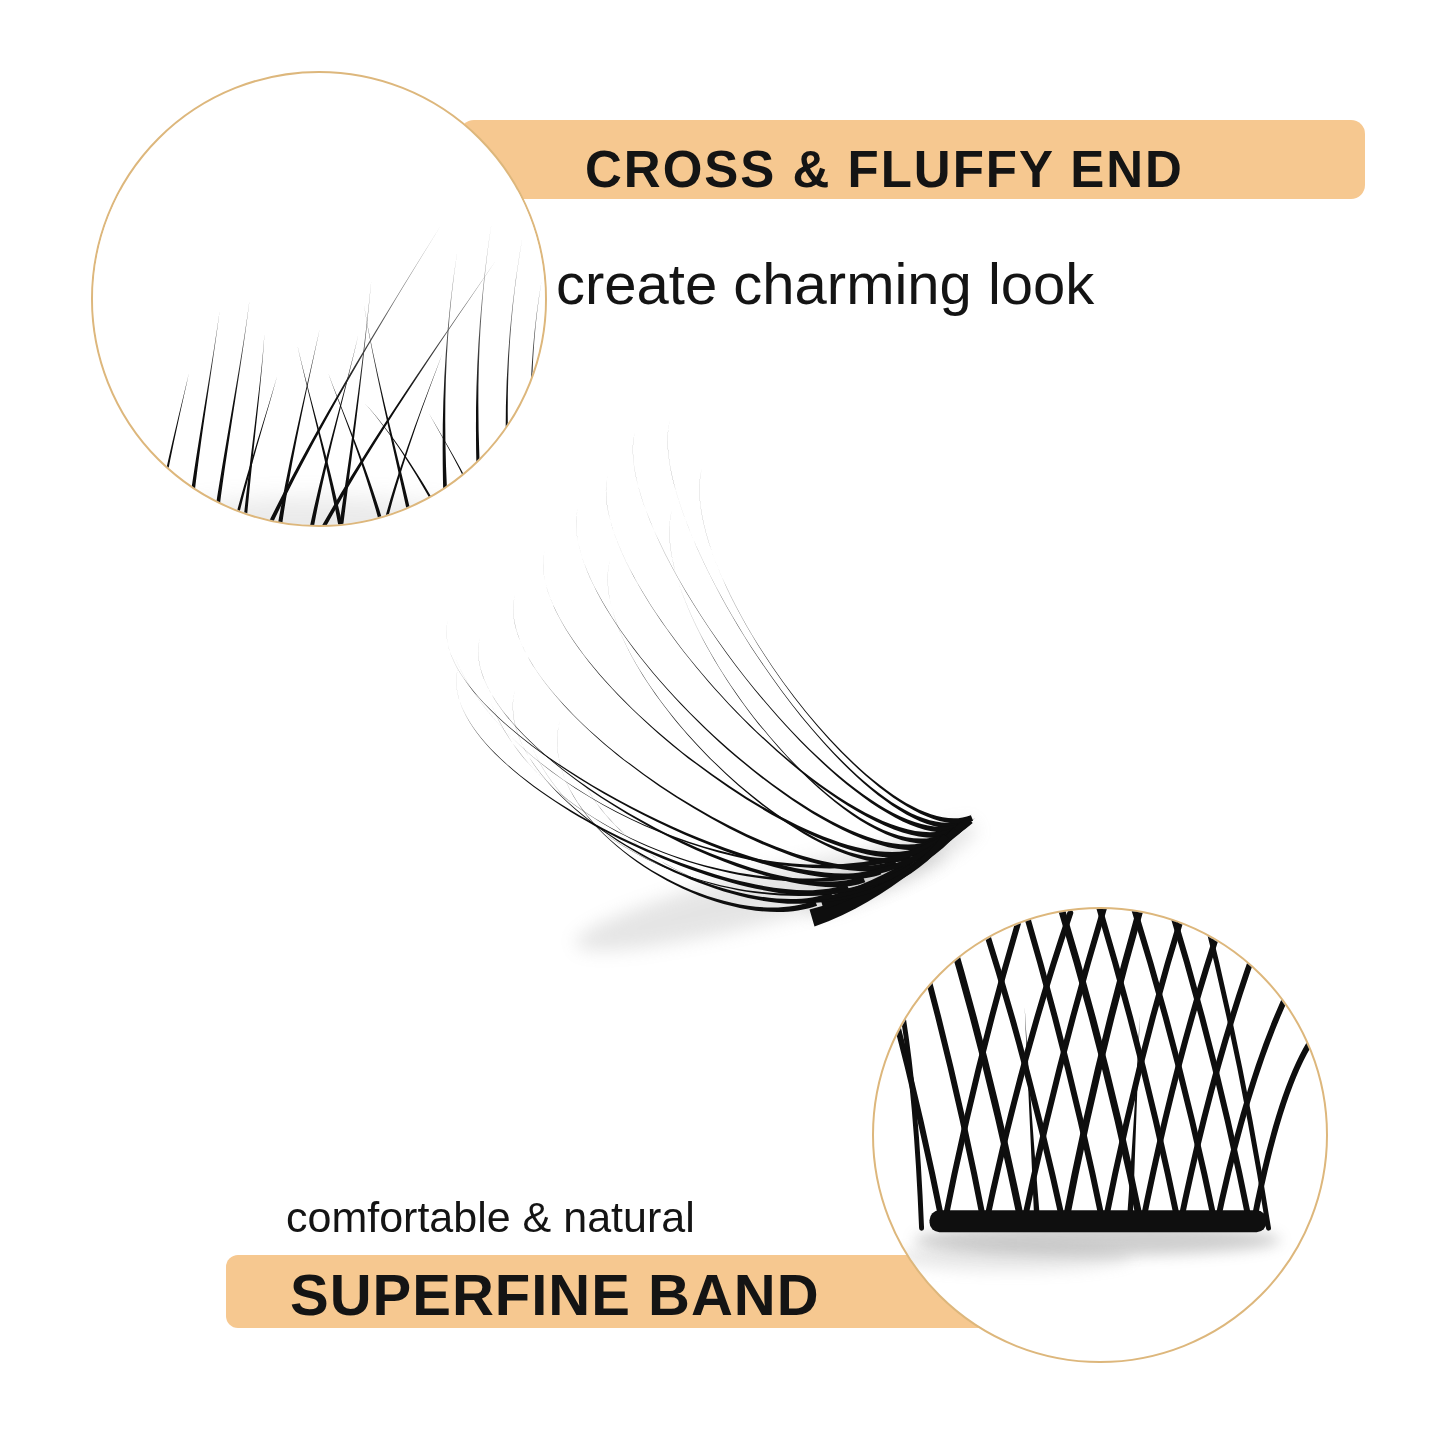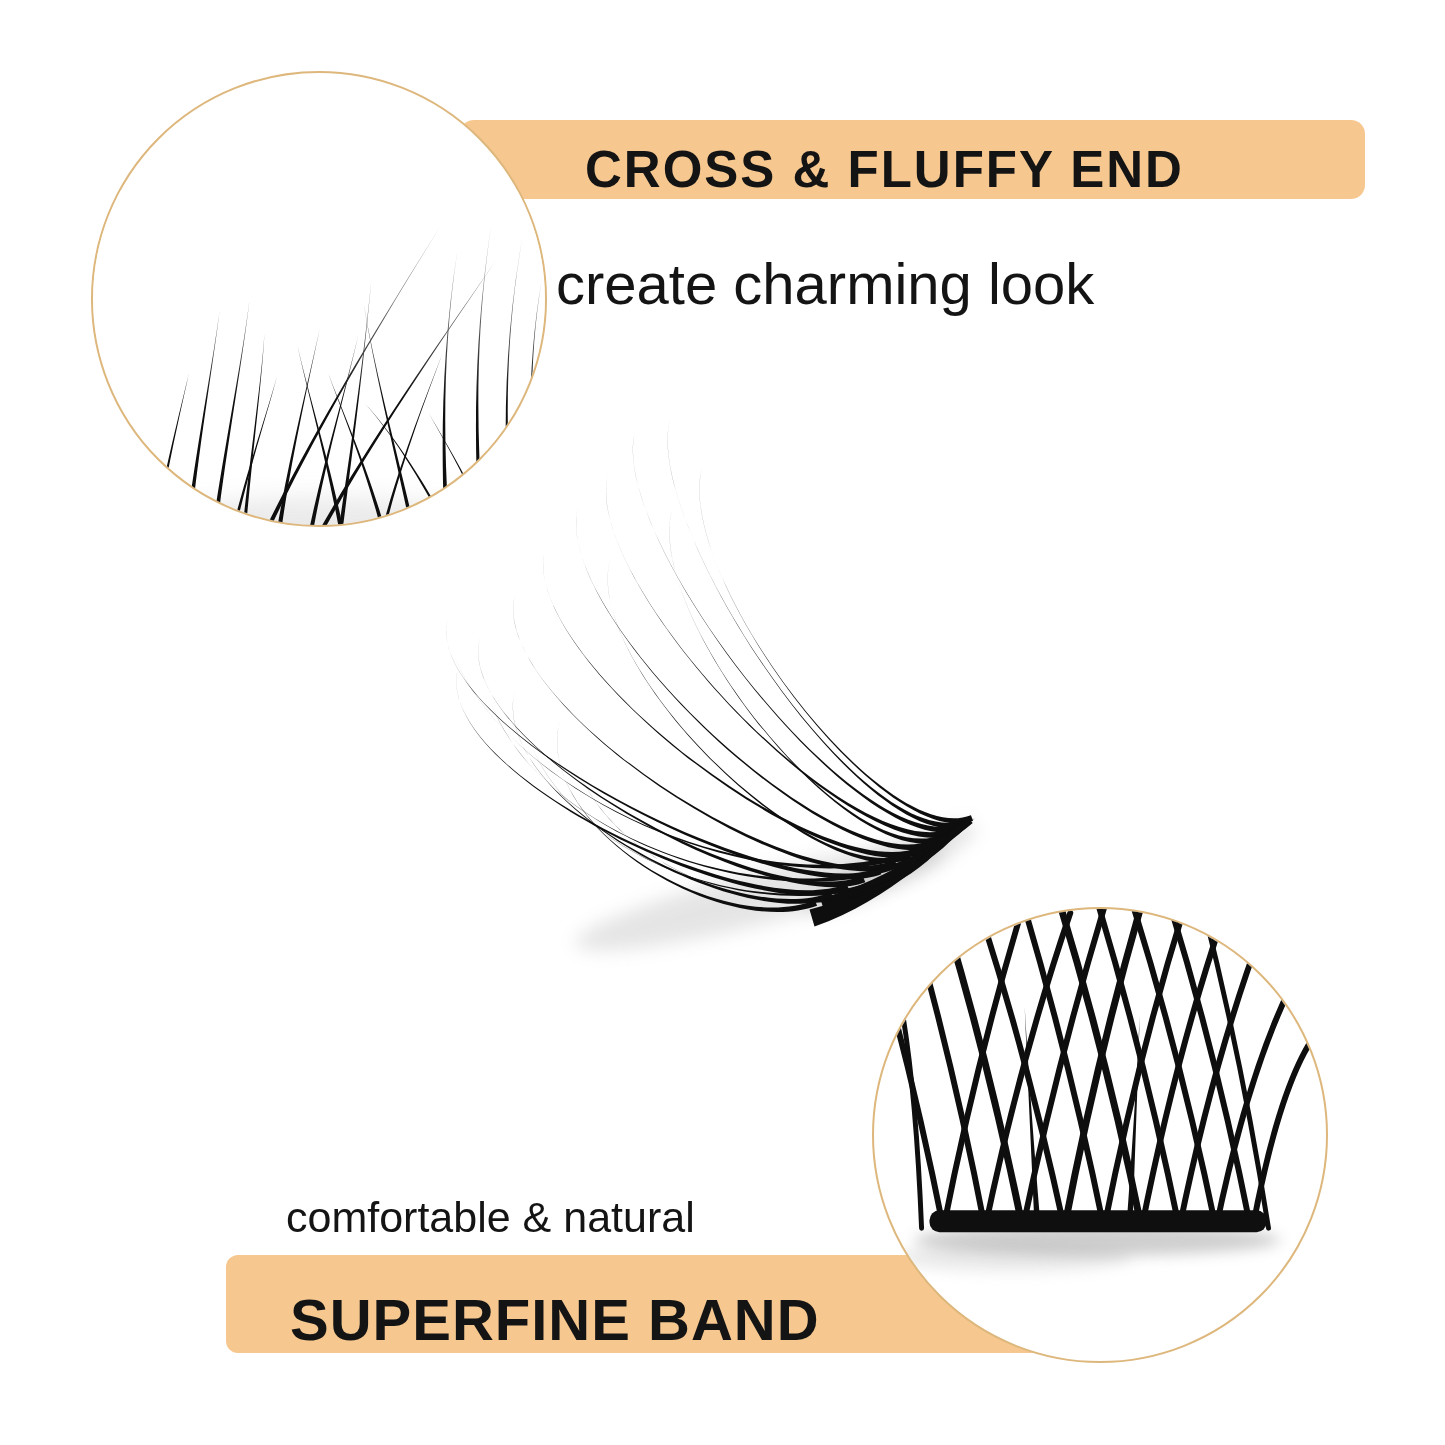--- a/index.html
+++ b/index.html
@@ -7,21 +7,21 @@
     position:relative;width:1445px;height:1445px;overflow:hidden;
     background:var(--background,#fff);
     font-family:"Liberation Sans", sans-serif;
   }
   .banner{
     position:absolute;background:var(--banner,#F6C890);
     display:flex;align-items:flex-end;z-index:1;
   }
   #banner-top{left:460px;top:120px;width:780px;height:79px;border-radius:14px;padding-left:125px;box-sizing:content-box;}
   #banner-top .banner-label{font-size:51px;font-weight:bold;letter-spacing:2px;color:var(--ink,#141414);}
-  #banner-bottom{left:226px;top:1255px;width:790px;height:98px;border-radius:12px;padding-left:64px;}
+  #banner-bottom{left:226px;top:1255px;width:790px;height:73px;border-radius:12px;padding-left:64px;}
   #banner-bottom .banner-label{font-size:58px;font-weight:bold;letter-spacing:1px;color:var(--ink,#141414);}
   .subtitle{
     position:absolute;color:var(--ink,#141414);z-index:1;white-space:nowrap;
   }
   #subtitle-top{left:556px;top:212px;font-size:58px;line-height:64px;margin-top:40px;}
   #subtitle-bottom{left:286px;top:1186px;font-size:43px;line-height:62px;}
   .detail-circle{
     position:absolute;width:452px;height:452px;border-radius:50%;
     border:2px solid var(--circle_border,#DDB77C);
     background:#fff;overflow:hidden;z-index:2;

